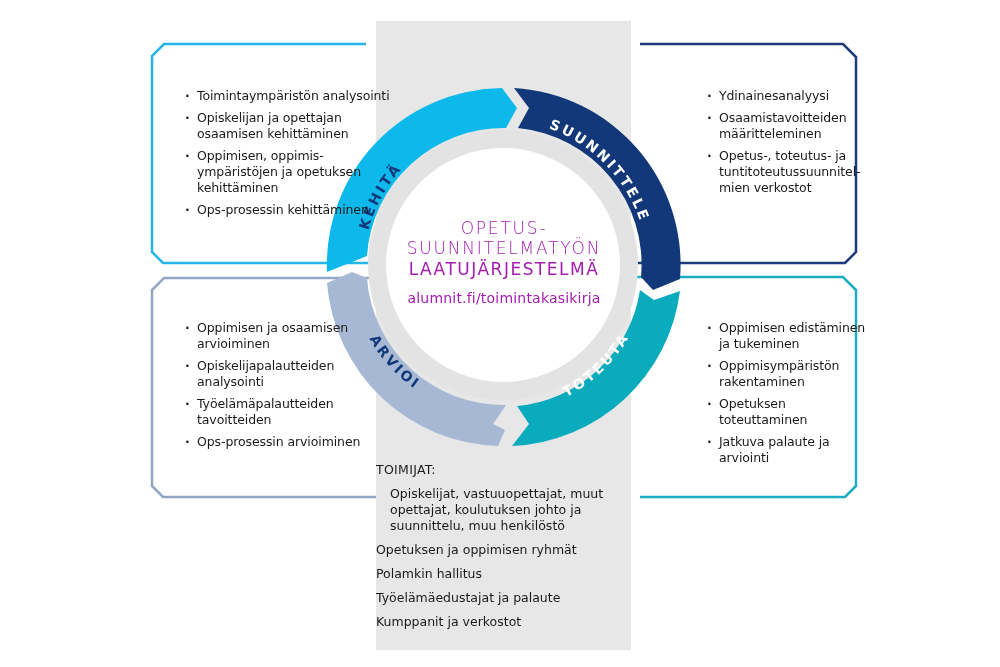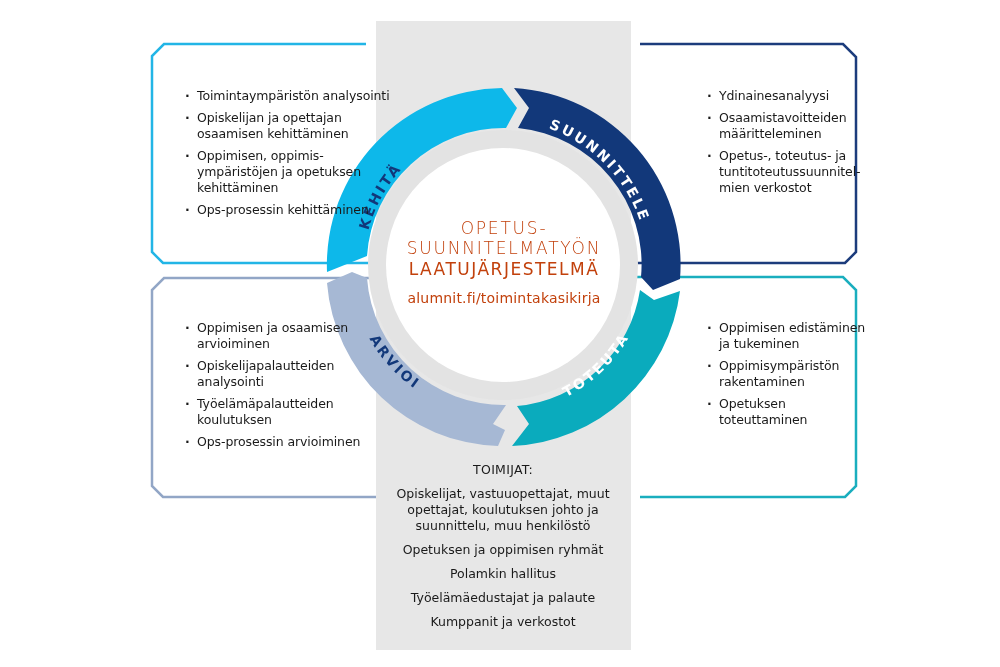--- a/index.html
+++ b/index.html
@@ -13,26 +13,26 @@
   .box-list { position: absolute; margin: 17px; padding: 0; list-style: none;
               font-size: 12.5px; line-height: 16px; letter-spacing: -0.1px; }
   .box-list li { position: relative; padding-left: 12px; margin-bottom: 6px; }
   .box-list li::before { content: "·"; position: absolute; left: 0; top: 0; font-weight: bold; }
 
   #list-kehita   { left: 168px; top: 71px; width: 205px; }
   #list-suunnit  { left: 690px; top: 71px; width: 162px; }
   #list-arvioi   { left: 168px; top: 303px; width: 205px; }
   #list-toteuta  { left: 690px; top: 303px; width: 162px; }
 
-  .center-text { position: absolute; left: 388px; top: 218px; width: 232px; text-align: center; color: #c2410c; }
+  .center-text { position: absolute; left: 388px; top: 218px; width: 232px; text-align: center; color: #a21caf; }
   .center-line1, .center-line2 { font-size: 17px; letter-spacing: 1.8px; line-height: 20px; font-weight: 300; }
   .center-line3 { font-size: 17px; font-weight: normal; letter-spacing: 1.5px; line-height: 22px; }
   .center-url { font-size: 14px; margin-top: 10px; letter-spacing: 0.2px; }
 
-  .actors { position: absolute; left: 376px; top: 462px; width: 254px; text-align: center; font-size: 12.5px; line-height: 16px; }
+  .actors { position: absolute; left: 376px; top: 462px; width: 254px; text-align: left; font-size: 12.5px; line-height: 16px; }
   .actors-title { margin-bottom: 8px; letter-spacing: 0.3px; }
   .actors-item { margin-bottom: 8px; }
   .actors-item.multi { padding: 0 14px; }
 
   .seg-label { font-family: "DejaVu Sans", sans-serif; font-weight: bold; font-size: 14px; letter-spacing: 2.5px; }
 </style>
 </head>
 <body>
 
 <div id="stage">
@@ -100,28 +100,29 @@
 
   <ul class="box-list" id="list-suunnit">
     <li>Ydinainesanalyysi</li>
     <li>Osaamistavoitteiden määritteleminen</li>
     <li>Opetus-, toteutus- ja tuntitoteutussuunnitel-mien verkostot</li>
   </ul>
 
   <ul class="box-list" id="list-arvioi">
     <li>Oppimisen ja osaamisen arvioiminen</li>
     <li>Opiskelijapalautteiden analysointi</li>
-    <li>Työelämäpalautteiden koulutuksen</li>
+    <li>Työelämäpalautteiden tavoitteiden</li>
     <li>Ops-prosessin arvioiminen</li>
   </ul>
 
   <ul class="box-list" id="list-toteuta">
     <li>Oppimisen edistäminen ja tukeminen</li>
     <li>Oppimisympäristön rakentaminen</li>
     <li>Opetuksen toteuttaminen</li>
+    <li>Jatkuva palaute ja arviointi</li>
   </ul>
 
   <div class="actors">
     <div class="actors-title">TOIMIJAT:</div>
     <div class="actors-item multi">Opiskelijat, vastuuopettajat, muut opettajat, koulutuksen johto ja suunnittelu, muu henkilöstö</div>
     <div class="actors-item">Opetuksen ja oppimisen ryhmät</div>
     <div class="actors-item">Polamkin hallitus</div>
     <div class="actors-item">Työelämäedustajat ja palaute</div>
     <div class="actors-item">Kumppanit ja verkostot</div>
   </div>

